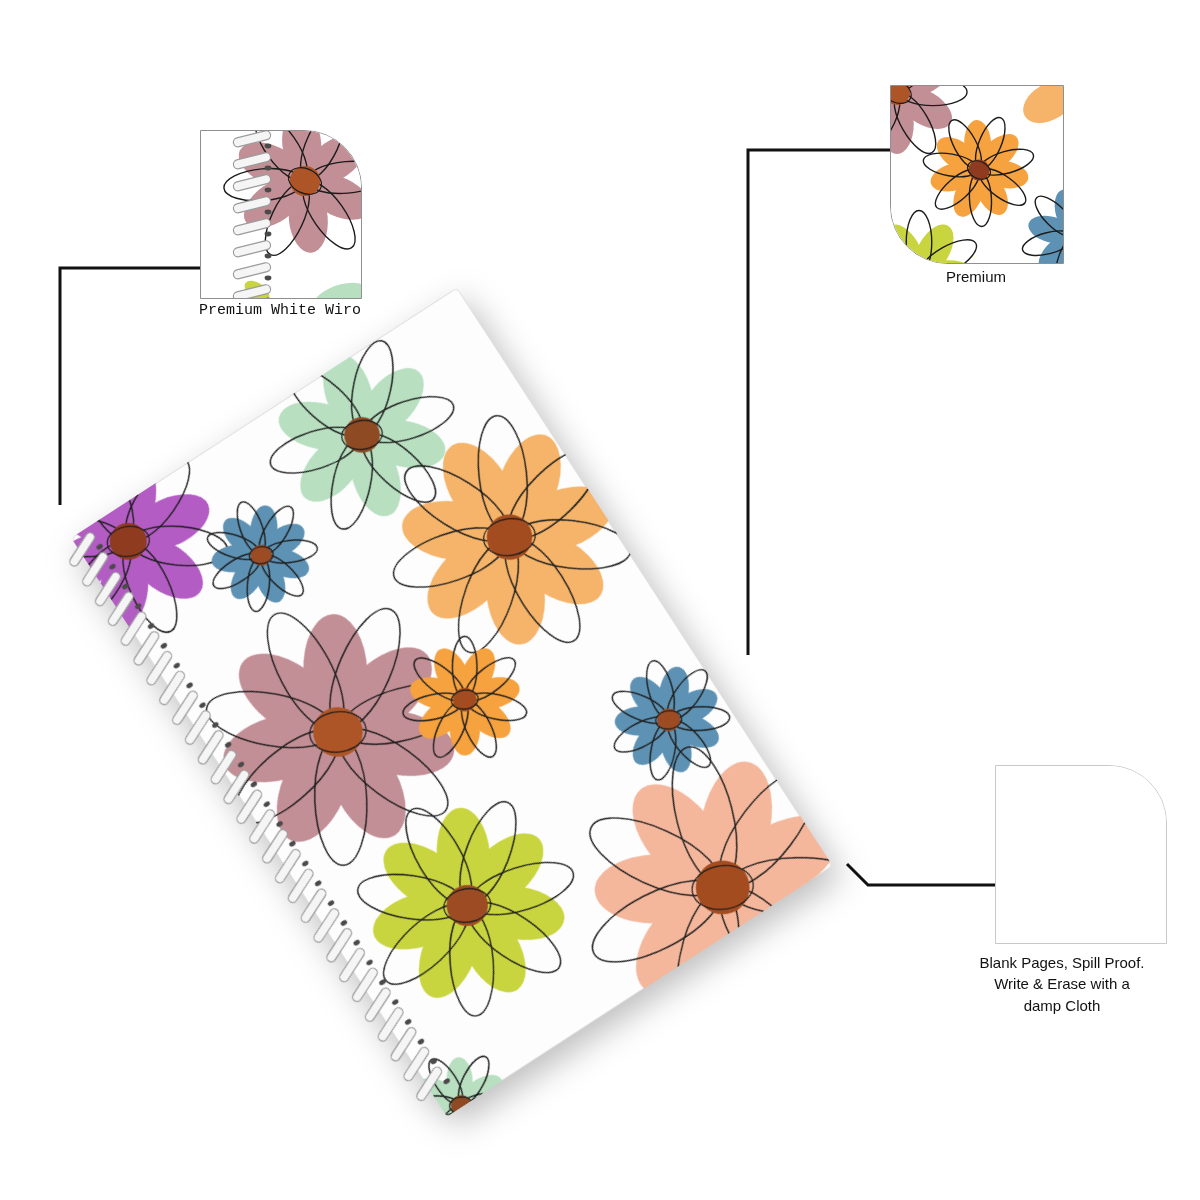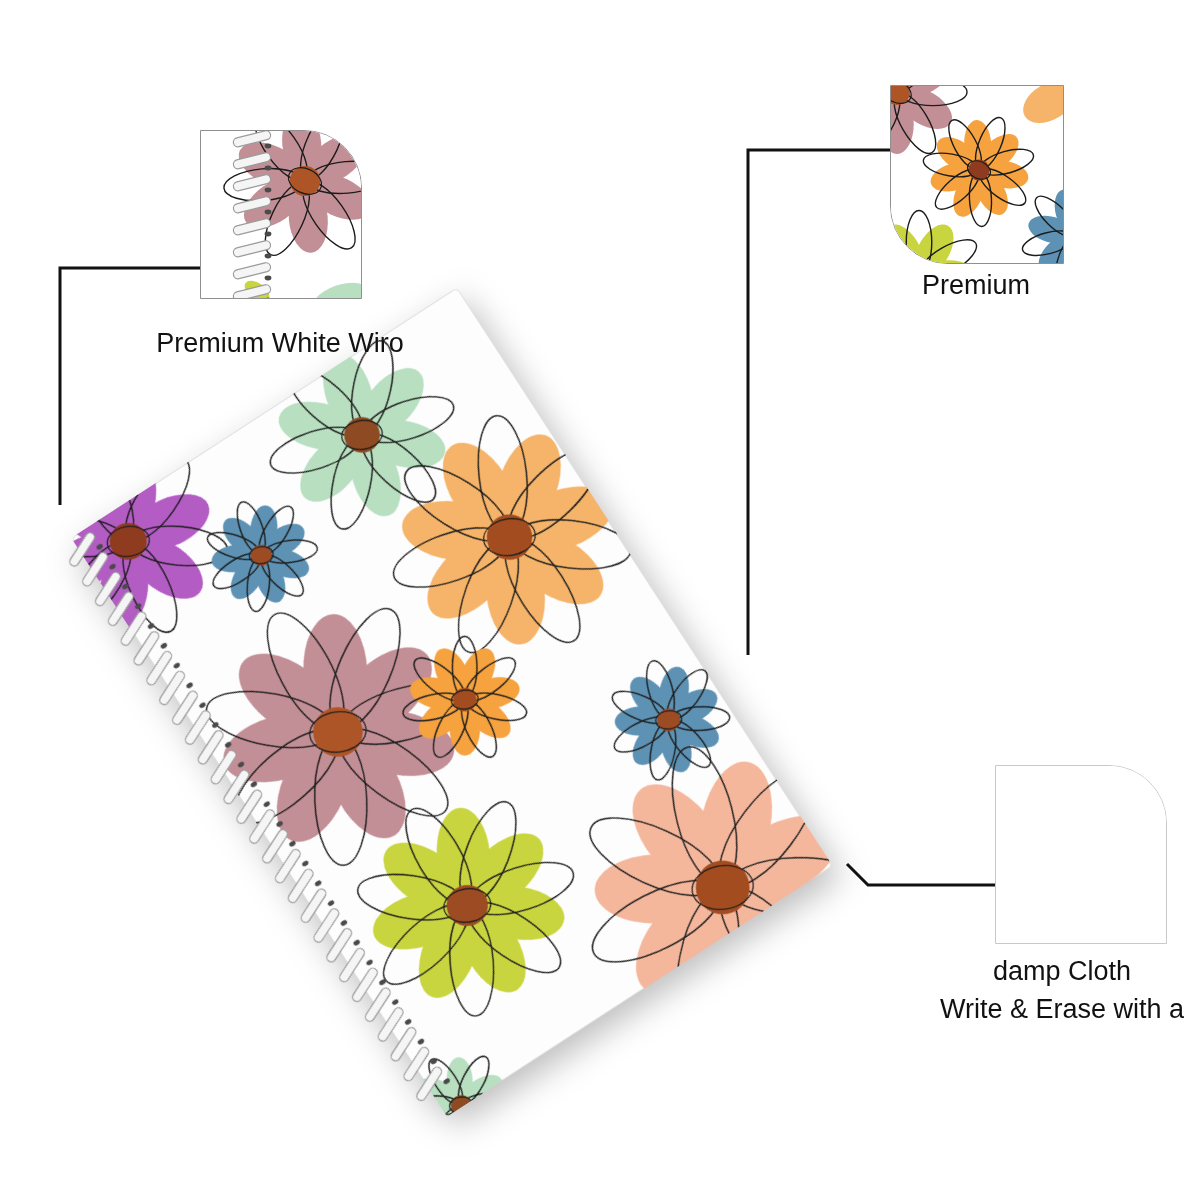--- a/index.html
+++ b/index.html
@@ -9,22 +9,22 @@
   }
   .leaders{position:absolute;left:0;top:0;width:1200px;height:1200px;}
   .notebook{position:absolute;left:222px;top:357px;width:460px;height:690px;
     transform:rotate(-33deg);}
   .notebook svg{overflow:visible;filter:drop-shadow(2px 14px 16px rgba(0,0,0,0.25));}
   .callout{position:absolute;background:#ffffff;border:1px solid #8f8f8f;overflow:hidden;}
   .callout svg{display:block;}
   #callout-wiro{left:200px;top:130px;width:160px;height:167px;border-radius:0 58px 0 0;}
   #callout-matte{left:890px;top:85px;width:172px;height:177px;border-radius:0 0 0 58px;}
   #callout-pages{left:995px;top:765px;width:170px;height:177px;border-radius:0 58px 0 0;border-color:#c9c9c9;}
-  .callout-label{position:absolute;text-align:center;font-size:27px;line-height:1.42;color:#111;}
-  #label-wiro{left:140px;top:324px;width:280px;}
+  .callout-label{position:absolute;text-align:center;font-size:15px;line-height:1.42;color:#111;}
+  #label-wiro{left:140px;top:300px;width:280px;font-family:Liberation Mono, monospace;}
   #label-matte{left:846px;top:266px;width:260px;}
   #label-pages{left:928px;top:952px;width:268px;}
   .label-line{display:block;}
 </style>
 </head>
 <body>
 
 <div class="canvas">
 
   <svg class="leaders" viewBox="0 0 1200 1200">
@@ -403,17 +403,18 @@
     <span class="label-line">Premium</span>
   </div>
 
   <div class="callout" id="callout-pages">
     <svg width="170" height="177" viewBox="0 0 170 177">
       <rect x="0" y="0" width="170" height="177" fill="#ffffff"></rect>
       <g id="pages-art"></g>
     </svg>
   </div>
   <div class="callout-label" id="label-pages">
+    <span class="label-line">Blank Pages, Spill Proof.</span>
+    <span class="label-line">Write &amp; Erase with a</span>
     <span class="label-line">damp Cloth</span>
-    <span class="label-line">Write &amp; Erase with a</span>
   </div>
 
 </div>
 
 </body></html>

